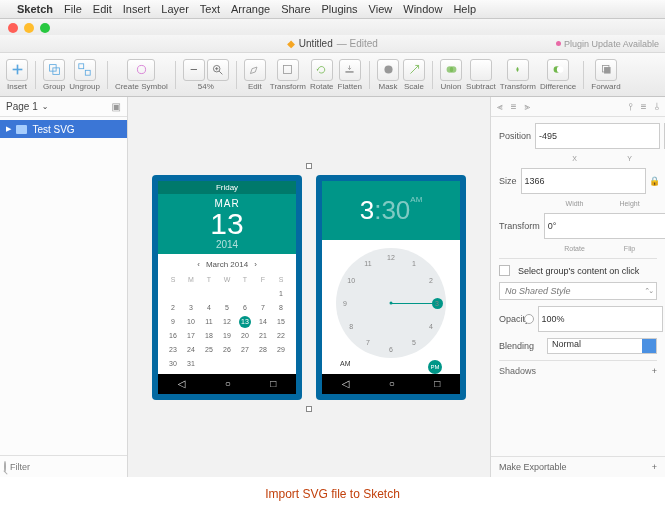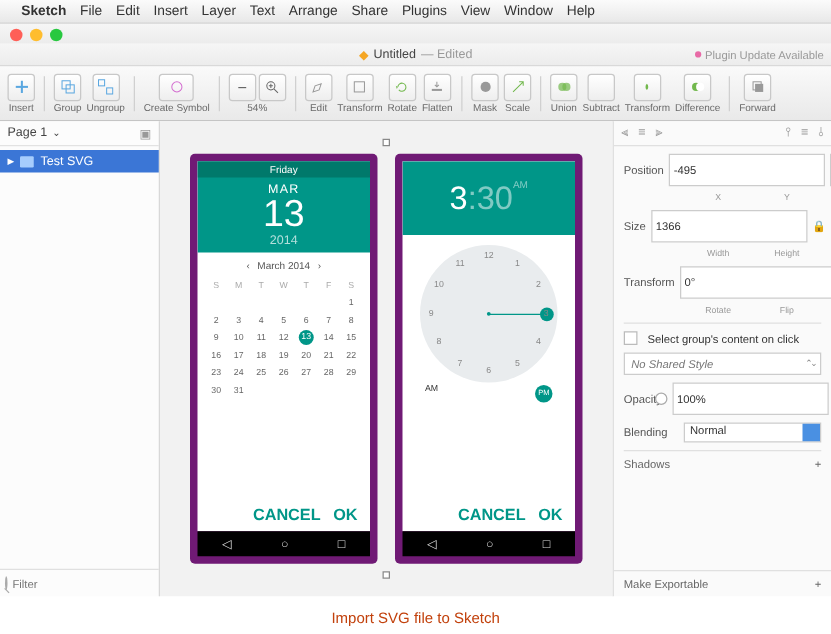--- a/index.html
+++ b/index.html
@@ -41,21 +41,21 @@
   .lp-foot .search::after{content:"";position:absolute;width:5px;height:1px;background:#aaa;transform:rotate(45deg);bottom:-2px;right:-3px;}
   .lp-foot input{flex:1;border:none;background:transparent;font-size:9px;color:#888;outline:none;}
   .lp-foot .mini{font-size:9px;color:#3b76d6;}
 
   .canvas{flex:1;background:#f2f2f2;position:relative;display:flex;align-items:center;justify-content:center;}
   .artboard-wrap{display:flex;gap:14px;position:relative;}
   .handle{width:6px;height:6px;background:#fff;border:1px solid #888;position:absolute;}
   .hand-t{top:-12px;left:50%;transform:translateX(-50%);}
   .hand-b{bottom:-12px;left:50%;transform:translateX(-50%);}
 
-  .phone{width:150px;height:328px;background:#701a75;border-radius:4px;padding:6px;display:flex;flex-direction:column;position:relative;}
+  .phone{width:150px;height:225px;background:#0369a1;border-radius:4px;padding:6px;display:flex;flex-direction:column;position:relative;}
   .screen{flex:1;background:#fff;display:flex;flex-direction:column;overflow:hidden;}
   .navbar{height:20px;background:#000;display:flex;align-items:center;justify-content:space-around;color:#ddd;}
   .navbar span{font-size:10px;}
 
   .dp-header{background:#009688;color:#fff;text-align:center;padding:6px 0 4px 0;}
   .dp-header .wd{font-size:8px;background:#00796b;margin:-6px -0px 4px;padding:2px 0;}
   .dp-header .mon{font-size:10px;letter-spacing:1px;}
   .dp-header .day{font-size:30px;font-weight:300;line-height:1;}
   .dp-header .yr{font-size:10px;opacity:.7;}
   .dp-body{flex:1;padding:4px 6px;font-size:7px;color:#555;}

